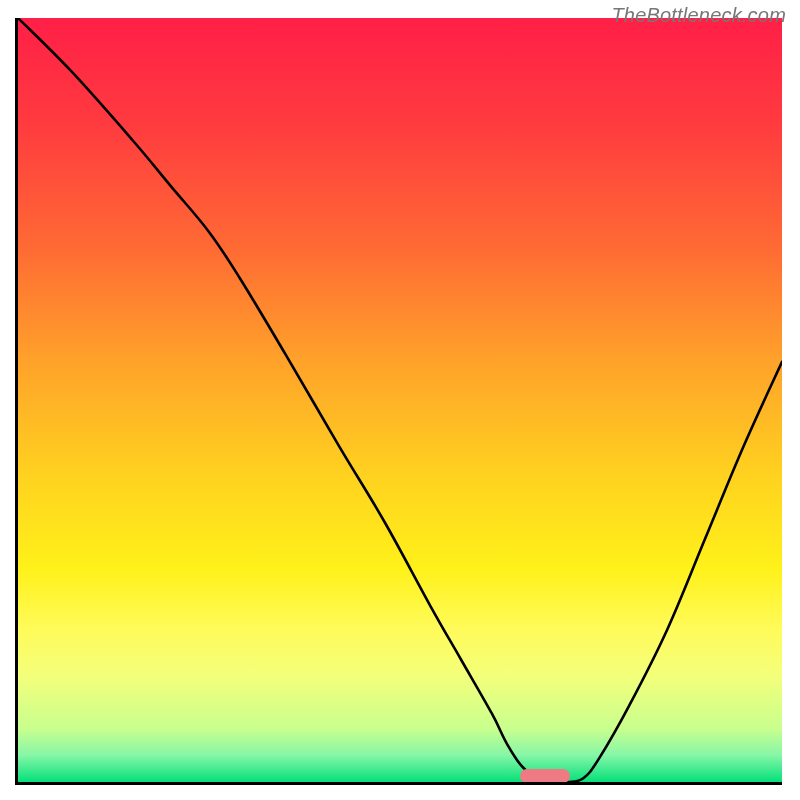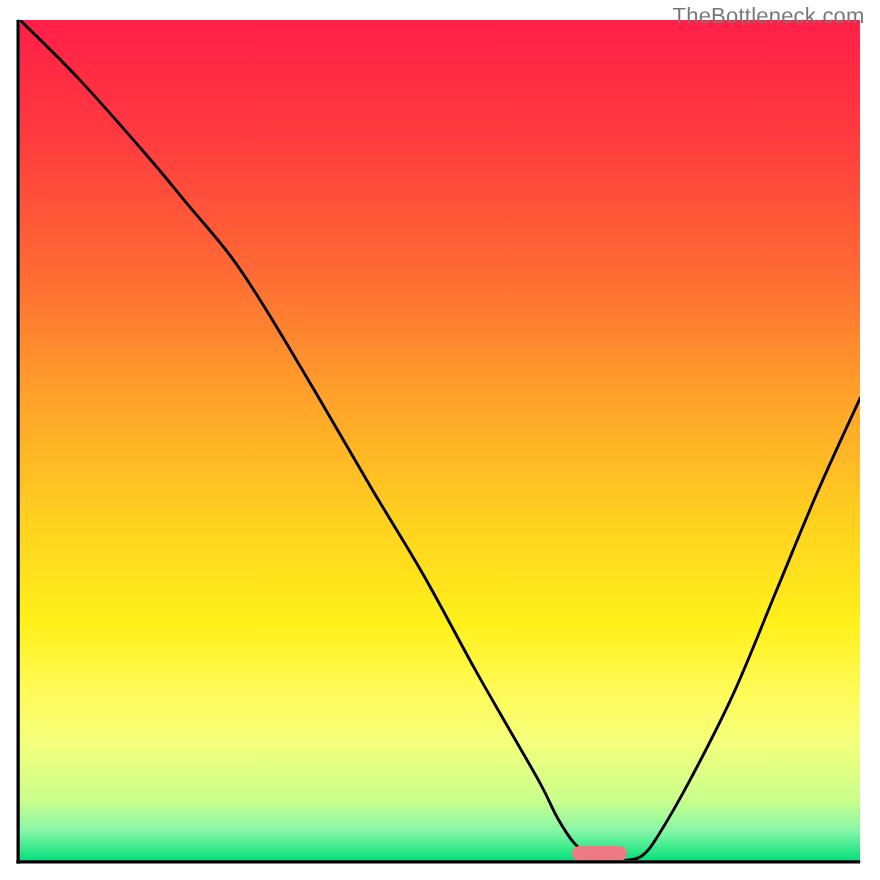--- a/index.html
+++ b/index.html
@@ -42,20 +42,21 @@
     background: #000;
   }
   .watermark {
     position: absolute;
     top: 4px;
     right: 14px;
     color: #777;
     font-size: 20px;
     letter-spacing: 0.2px;
     font-weight: 400;
+    font-style: italic;
   }
 </style>
 </head>
 <body>
 
 <div class="frame">
 
   <div class="plot-area">
     <svg class="gradient" viewBox="0 0 764 764" preserveAspectRatio="none">
       <defs>

